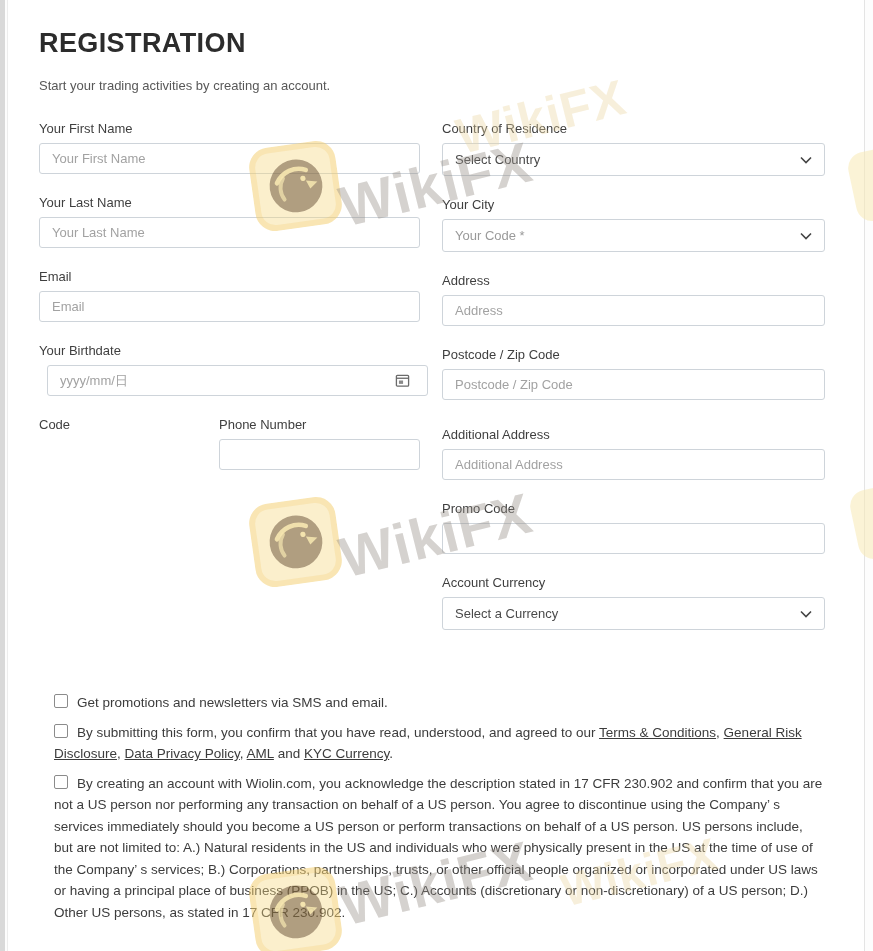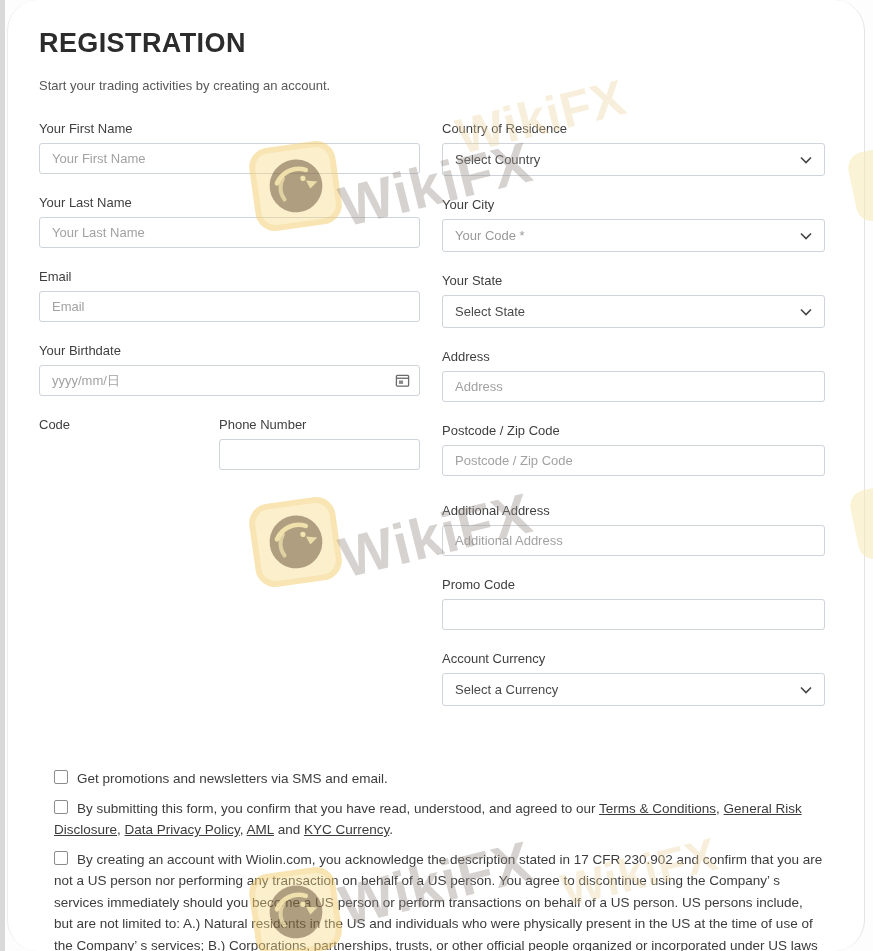--- a/index.html
+++ b/index.html
@@ -6,21 +6,21 @@
   body{
     width:873px;height:951px;position:relative;overflow:hidden;
     background:#fdfdfd;
     font-family:"Liberation Sans",sans-serif;
     -webkit-font-smoothing:antialiased;
   }
   .left-strip{position:absolute;left:0;top:0;bottom:0;width:5px;background:#d9d9d9;}
   .card{
     position:absolute;left:7px;top:0;width:858px;height:951px;background:#ffffff;
     border-left:1px solid #ededed;border-right:1px solid #e4e4e4;
-    box-sizing:border-box;padding:28px 40px 0 31px;border-radius:31px;
+    box-sizing:border-box;padding:28px 40px 0 31px;
   }
   .page-title{
     font-size:27px;font-weight:700;color:#2c2c2c;letter-spacing:.4px;margin:0 0 0 0;
   }
   .page-subtitle{font-size:13px;color:#585858;margin-top:19px;}
   .form-grid{display:grid;grid-template-columns:381px 383px;column-gap:22px;margin-top:28px;}
   .field{margin-bottom:21px;}
   .field label{display:block;font-size:13px;color:#3f3f3f;margin-bottom:7px;}
   .field input{
     width:100%;box-sizing:border-box;height:31px;border:1px solid #ced4da;border-radius:3px;
@@ -30,21 +30,21 @@
   .field input::placeholder{color:#a2a2a2;opacity:1;}
   .selectbox{
     height:31px;border:1px solid #ced4da;border-radius:3px;background:#fff;
     display:flex;align-items:center;justify-content:space-between;padding:0 12px;cursor:pointer;gap:48px;
   }
   .selectbox .val{font-size:13px;color:#4a4a4a;}
   .selectbox .val.ph{color:#9a9a9a;}
   .chev{display:flex;align-items:center;color:#444;}
   .two-col{display:grid;grid-template-columns:170px 201px;column-gap:10px;}
   .date-wrap{position:relative;}
-  .date-wrap input{padding-right:34px;}
+  .date-wrap input{padding-right:34px;margin-left:8px;}
   .cal-icon{position:absolute;right:10px;top:8px;width:15px;height:15px;color:#6b6b6b;}
   .gap-extra{height:6px;}
   
   .agreements{margin-top:41px;}
   .check-row{font-size:13.5px;color:#3c3c3c;line-height:21.5px;margin-bottom:8px;padding-left:15px;}
   .check-row + .check-row{margin-top:7px;}
   .cb{
     display:inline-block;width:12px;height:12px;border:1px solid #8b8b8b;border-radius:2px;
     background:#fff;margin-right:9px;vertical-align:-1px;cursor:pointer;
   }
@@ -145,31 +145,20 @@
         <div class="selectbox">
           <span class="val ph">Your Code *</span>
           <span class="chev">
             <svg width="12" height="8" viewBox="0 0 12 8" fill="none" stroke="currentColor" stroke-width="1.6">
                 <path d="M1 1.5l5 5 5-5"></path>
               </svg>
           </span>
         </div>
       </div>
 
-      <div class="field">
-        <label>Your State</label>
-        <div class="selectbox">
-          <span class="val">Select State</span>
-          <span class="chev">
-            <svg width="12" height="8" viewBox="0 0 12 8" fill="none" stroke="currentColor" stroke-width="1.6">
-                <path d="M1 1.5l5 5 5-5"></path>
-              </svg>
-          </span>
-        </div>
-      </div>
 
       <div class="field">
         <label>Address</label>
         <input type="text" placeholder="Address" style="">
       </div>
 
       <div class="field">
         <label>Postcode / Zip Code</label>
         <input type="text" placeholder="Postcode / Zip Code" style="">
       </div>

